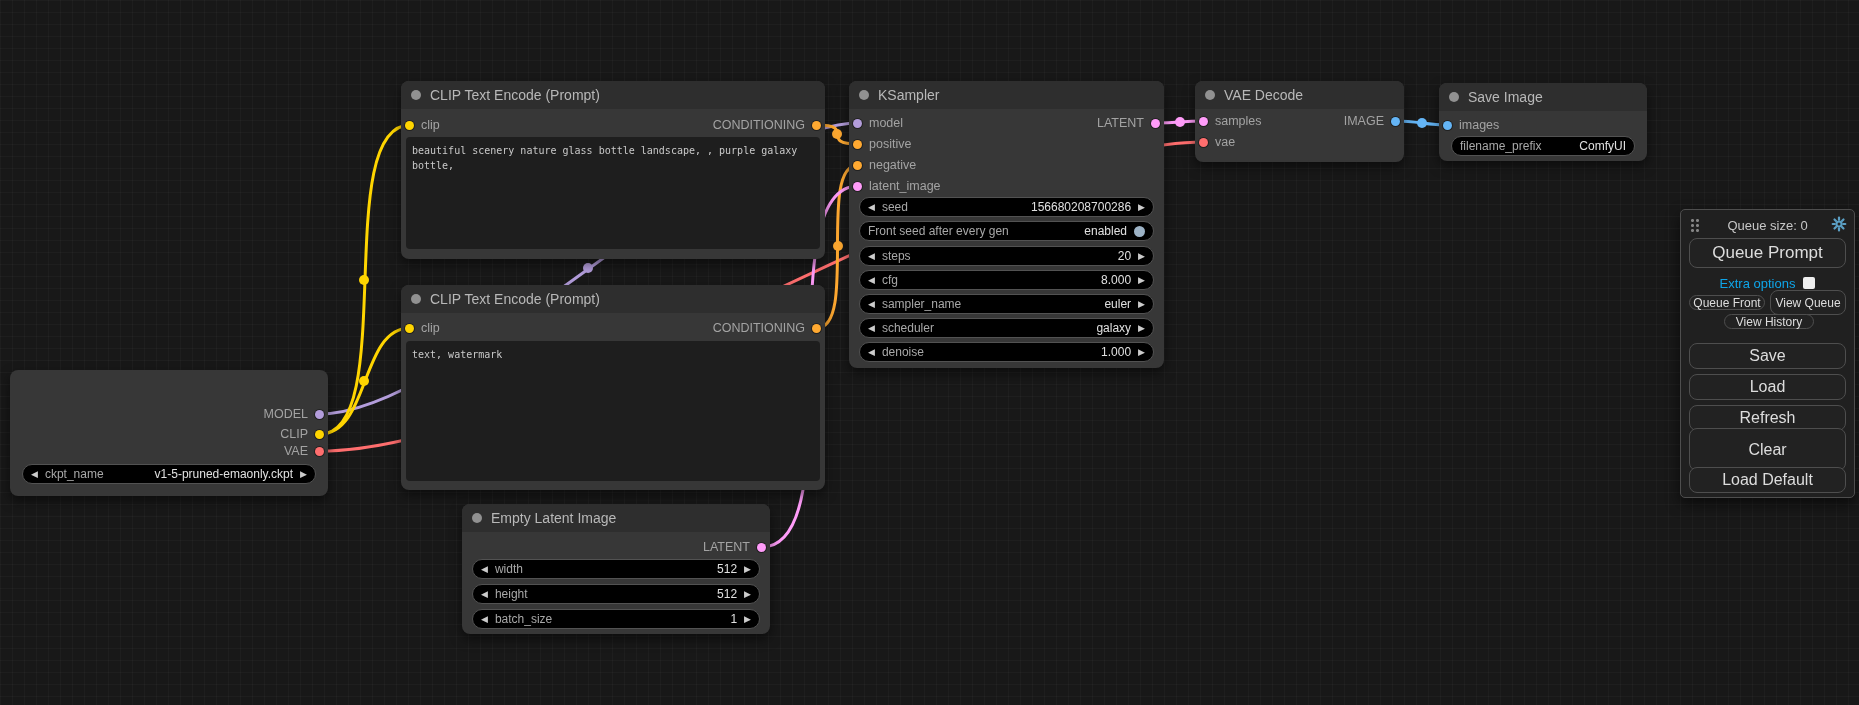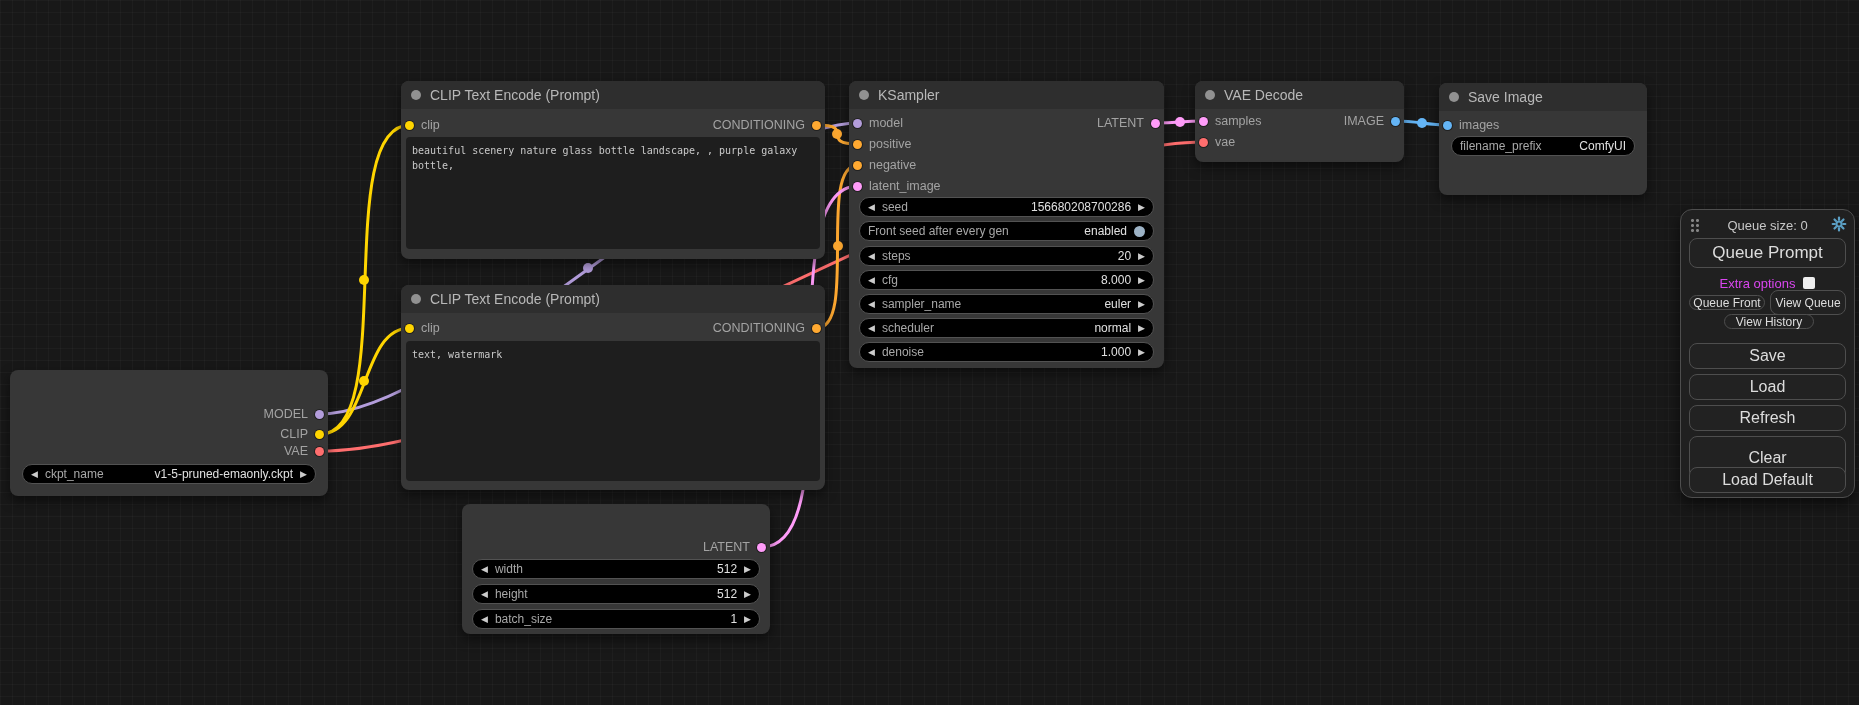--- a/index.html
+++ b/index.html
@@ -57,41 +57,41 @@
   .toggle-dot { width:11px; height:11px; border-radius:50%; background:#9db3c6; flex:none; }
   .prompt-box {
     position:absolute; background:#1e1e1e; border:none; border-radius:4px;
     color:#c9c9c9; font-family:"DejaVu Sans Mono", monospace; font-size:10px;
     line-height:1.5; padding:6px; resize:none; outline:none; overflow:hidden;
     white-space:pre-wrap; word-break:break-word;
   }
   
   .menu {
     position:absolute; z-index:3;
-    background:#202020; border:1px solid #4e4e4e; border-radius:12px;
+    background:#202020; border:1px solid #4e4e4e; border-radius:5px;
     box-shadow:0 6px 14px rgba(0,0,0,0.55); color:#cccccc;
   }
   .menu-header-label { position:absolute; left:0; right:0; top:8px; text-align:center; font-size:13px; color:#c7c7c7; }
   .drag-handle {
     position:absolute; left:9px; top:8px; width:10px; height:15px;
     background-image:radial-gradient(circle, #858585 1.3px, transparent 1.6px);
     background-size:5px 5px;
   }
   .gear { position:absolute; right:7px; top:6px; }
   .menu-btn {
     position:absolute; left:8px; right:8px;
     background:#222222; border:1px solid #4e4e4e; border-radius:8px;
     color:#dddddd; display:flex; align-items:center; justify-content:center;
     font-size:16px; cursor:pointer;
   }
   .menu-btn.primary { font-size:17px; }
   .menu-btn.small { font-size:12px; border-radius:8px; }
   .extra-row {
     position:absolute; left:0; right:0; display:flex; align-items:center;
-    justify-content:center; gap:8px; font-size:13px; color:#d946ef;
+    justify-content:center; gap:8px; font-size:13px; color:#0ea5e9;
   }
   .checkbox { width:12px; height:12px; background:#eeeeee; border-radius:2px; flex:none; }
 </style>
 </head>
 <body>
 
 <svg class="wires" width="1859" height="705">
   <path class="wire" d="M320,414 C455,414 723,123 858,123" stroke="#B39DDB"></path>
   <path class="wire" d="M320,434 C399,434 331,125 410,125" stroke="#FFD500"></path>
   <path class="wire" d="M320,434 C370,434 360,328 410,328" stroke="#FFD500"></path>
@@ -160,20 +160,24 @@
       <span>clip</span>
     </div>
   <div class="slot out" style="top:34px">
       <span>CONDITIONING</span>
       <span class="dot c-cond"></span>
     </div>
   <textarea class="prompt-box" spellcheck="false" style="left: 5px; top: 56px; width: 414px; height: 140px;">text, watermark</textarea>
 </div>
 
 <div class="node" style="left:462px; top:504px; width:308px; height:130px;">
+  <div class="node-title">
+    <span class="title-dot"></span>
+    <span class="title-text">Empty Latent Image</span>
+  </div>
   <div class="slot out" style="top:34px">
       <span>LATENT</span>
       <span class="dot c-latent"></span>
     </div>
   <div class="widget" style="left:10px; top:55px; width:288px;">
     <span class="arrow">◀</span>
     <span class="w-label">width</span>
     <span class="w-value">512</span>
     <span class="arrow">▶</span>
   </div>
@@ -242,21 +246,21 @@
   </div>
   <div class="widget" style="left:10px; top:213px; width:295px;">
     <span class="arrow">◀</span>
     <span class="w-label">sampler_name</span>
     <span class="w-value">euler</span>
     <span class="arrow">▶</span>
   </div>
   <div class="widget" style="left:10px; top:237px; width:295px;">
     <span class="arrow">◀</span>
     <span class="w-label">scheduler</span>
-    <span class="w-value">normal</span>
+    <span class="w-value">galaxy</span>
     <span class="arrow">▶</span>
   </div>
   <div class="widget" style="left:10px; top:261px; width:295px;">
     <span class="arrow">◀</span>
     <span class="w-label">denoise</span>
     <span class="w-value">1.000</span>
     <span class="arrow">▶</span>
   </div>
 </div>
 
@@ -272,21 +276,21 @@
   <div class="slot in" style="top:52px">
       <span class="dot c-vae"></span>
       <span>vae</span>
     </div>
   <div class="slot out" style="top:31px">
       <span>IMAGE</span>
       <span class="dot c-image"></span>
     </div>
 </div>
 
-<div class="node" style="left:1439px; top:83px; width:208px; height:112px;">
+<div class="node" style="left:1439px; top:83px; width:208px; height:78px;">
   <div class="node-title">
     <span class="title-dot"></span>
     <span class="title-text">Save Image</span>
   </div>
   <div class="slot in" style="top:33px">
       <span class="dot c-image"></span>
       <span>images</span>
     </div>
   <div class="widget" style="left:12px; top:53px; width:184px;">
     <span class="w-label">filename_prefix</span>
@@ -319,15 +323,15 @@
     <span class="checkbox"></span>
   </div>
 
   <button class="menu-btn small" style="left:8px; right:auto; width:76px; top:85px; height:15px;">Queue Front</button>
   <button class="menu-btn small" style="left:auto; right:8px; width:76px; top:80px; height:25px;">View Queue</button>
   <button class="menu-btn small" style="left:43px; right:auto; width:90px; top:104px; height:15px;">View History</button>
 
   <button class="menu-btn" style="top:133px; height:26px;">Save</button>
   <button class="menu-btn" style="top:164px; height:26px;">Load</button>
   <button class="menu-btn" style="top:195px; height:26px;">Refresh</button>
-  <button class="menu-btn" style="top:226px; height:43px;">Clear</button>
+  <button class="menu-btn" style="top:218px; height:43px;">Clear</button>
   <button class="menu-btn" style="top:257px; height:26px;">Load Default</button>
 </div>
 
 </body></html>

